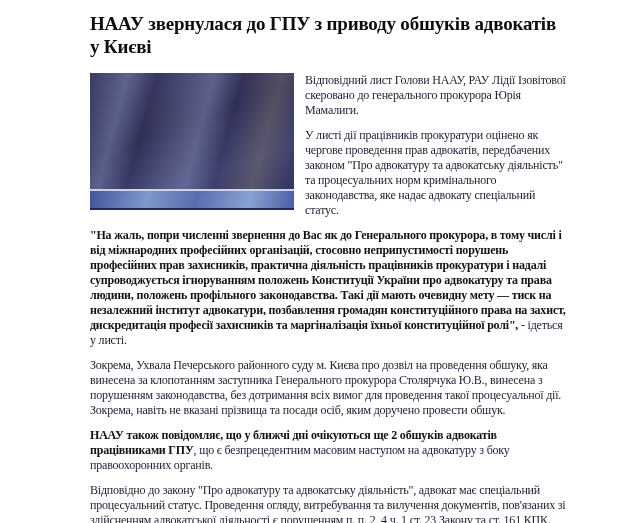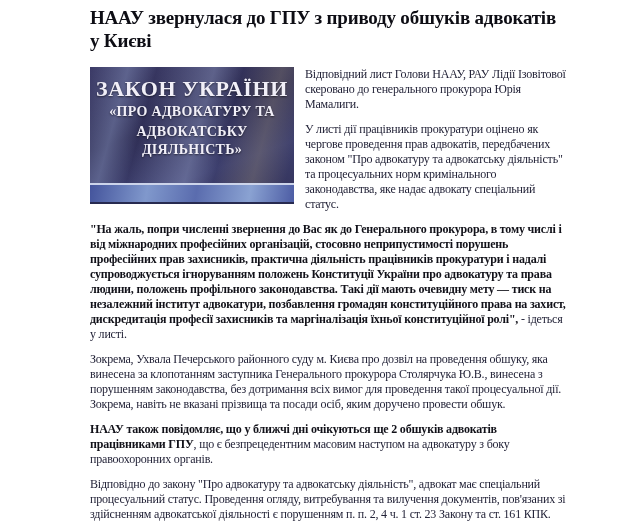--- a/index.html
+++ b/index.html
@@ -7,21 +7,21 @@
     width:640px;height:523px;overflow:hidden;background:#ffffff;
     font-family:"Liberation Serif", serif;
   }
   .article{
     margin-left:90px;
     width:478px;
     color:#232338;
   }
   .article-title{
     margin:0 0 15px 0;
-    padding-top:6px;
+    padding-top:12px;
     font-size:19px;
     line-height:23px;
     font-weight:bold;
     color:#0d0d14;
     letter-spacing:-0.2px;
   }
   .cover{
     float:left;
     width:204px;height:137px;
     margin:0 11px 7px 0;
@@ -65,25 +65,20 @@
   .article p b{color:#111119;}
 </style>
 </head>
 <body>
 
 <div class="article">
 
   <h1 class="article-title">НААУ звернулася до ГПУ з приводу обшуків адвокатів у Києві</h1>
 
   <div class="cover">
-    <div class="cover-title">
-      <div class="cover-line1">ЗАКОН УКРАЇНИ</div>
-      <div class="cover-line2">«ПРО АДВОКАТУРУ ТА</div>
-      <div class="cover-line2">АДВОКАТСЬКУ ДІЯЛЬНІСТЬ»</div>
-    </div>
     <div class="cover-band"></div>
     <div class="cover-strip"></div>
   </div>
 
 
   <p>Відповідний лист Голови НААУ, РАУ Лідії Ізовітової скеровано до генерального прокурора Юрія Мамалиги.</p>
 
   <p>У листі дії працівників прокуратури оцінено як чергове проведення прав адвокатів, передбачених законом "Про адвокатуру та адвокатську діяльність" та процесуальних норм кримінального законодавства, яке надає адвокату спеціальний статус.</p>
 
   <p><b>"На жаль, попри численні звернення до Вас як до Генерального прокурора, в тому числі і від міжнародних професійних організацій, стосовно неприпустимості порушень професійних прав захисників, практична діяльність працівників прокуратури і надалі супроводжується ігноруванням положень Конституції України про адвокатуру та права людини, положень профільного законодавства. Такі дії мають очевидну мету — тиск на незалежний інститут адвокатури, позбавлення громадян конституційного права на захист, дискредитація професії захисників та маргіналізація їхньої конституційної ролі",</b><span> - ідеться у листі.</span></p>

